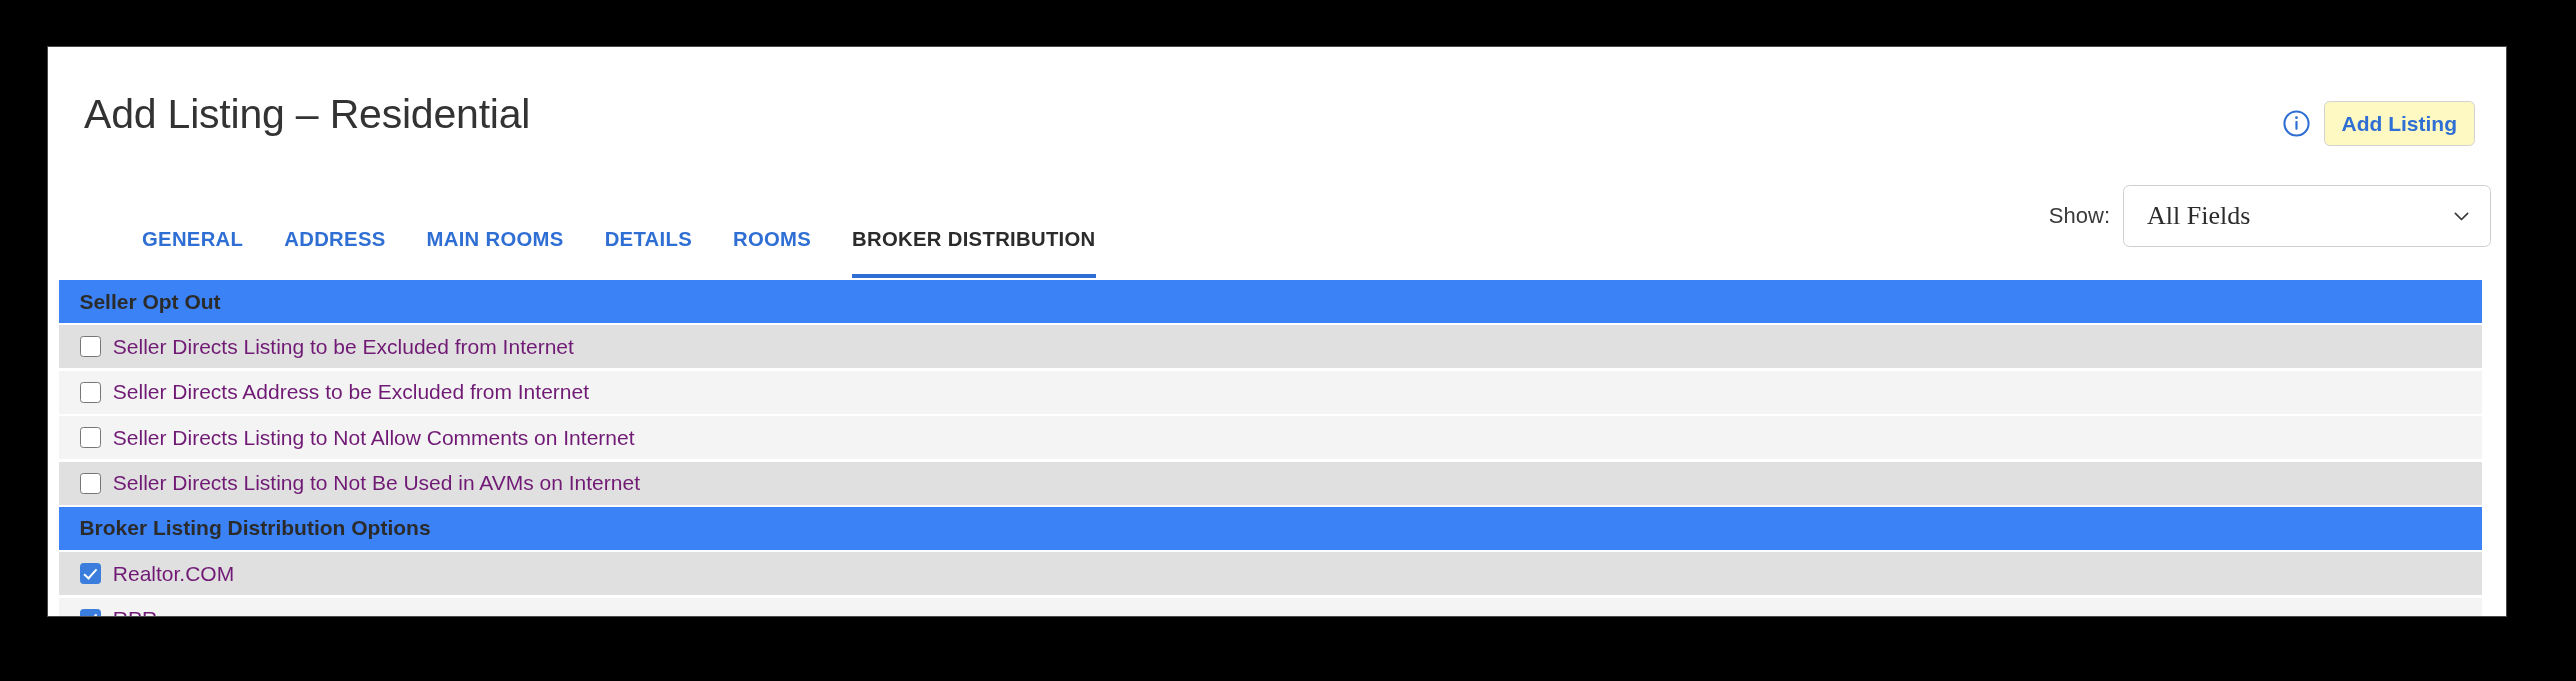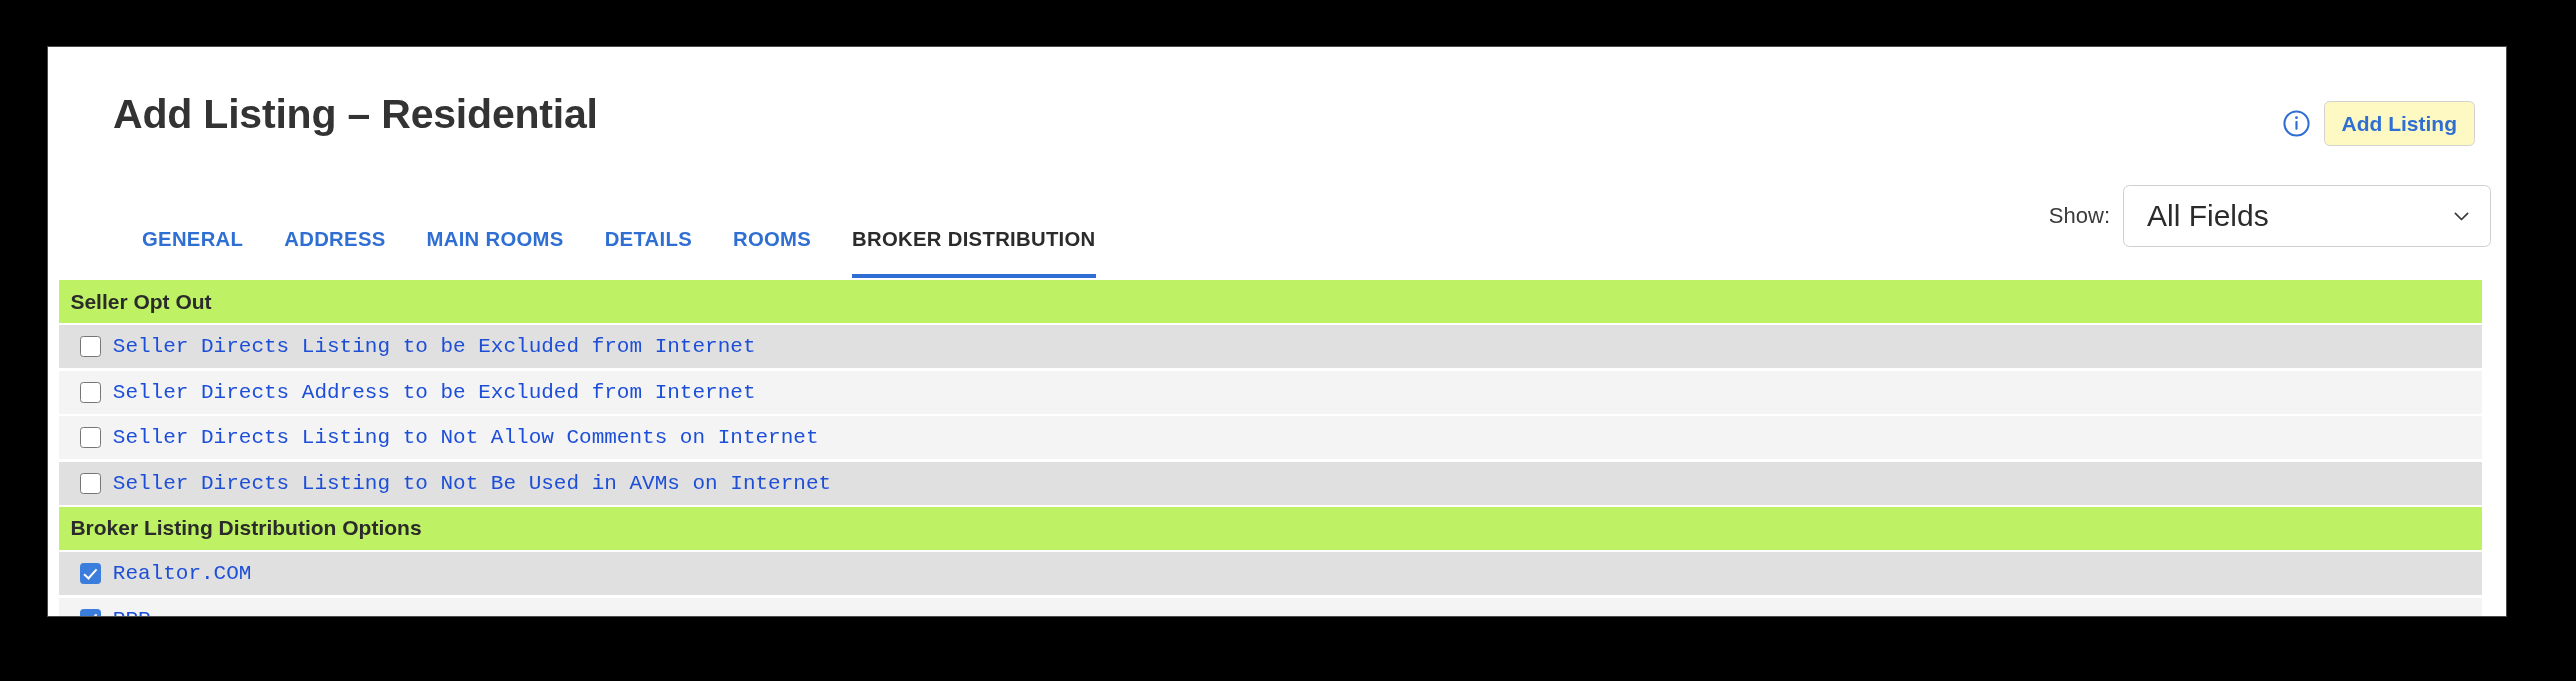--- a/index.html
+++ b/index.html
@@ -31,25 +31,24 @@
   .header {
     position: relative;
     height: 104px;
     background: #ffffff;
   }
   .page-title {
     position: absolute;
     left: 36px;
     top: 44px;
     font-size: 41px;
-    font-weight: bold;
+    font-weight: normal;
     color: #333333;
     letter-spacing: -0.2px;
     white-space: nowrap;
-    margin-left: 29px;
   }
   .header-actions {
     position: absolute;
     right: 31px;
     top: 54px;
     display: flex;
     align-items: center;
     gap: 13px;
   }
   .info-icon {
@@ -92,23 +91,24 @@
     background: #ffffff;
     border: 0.8px solid #cfcfcf;
     border-radius: 6.5px;
     box-sizing: border-box;
   }
   .select-value {
     position: absolute;
     left: 23px;
     top: 50%;
     transform: translateY(-50%);
-    font-size: 30px;
+    font-size: 26px;
     color: #2b2b2b;
     white-space: nowrap;
+    font-family: Liberation Serif, serif;
   }
   .chev {
     position: absolute;
     right: 18px;
     top: 50%;
     transform: translateY(-50%);
     width: 21px;
     height: 21px;
   }
 
@@ -139,25 +139,25 @@
   }
 
   
   .field-table {
     position: absolute;
     left: 11.4px;
     top: 233px;
     width: 2423px;
   }
   .section-header {
-    background: #bef264;
+    background: #3b82f6;
     height: 43px;
     display: flex;
     align-items: center;
-    padding-left: 11px;
+    padding-left: 20px;
     box-sizing: border-box;
     font-size: 21px;
     font-weight: bold;
     color: #2b2b2b;
     margin-bottom: 2.4px;
   }
   .field-row {
     height: 43px;
     display: flex;
     align-items: center;
@@ -190,23 +190,22 @@
     left: 5.7px;
     top: 1.6px;
     width: 4.9px;
     height: 10.6px;
     border: solid #ffffff;
     border-width: 0 2.4px 2.4px 0;
     transform: rotate(42deg);
   }
   .field-label {
     font-size: 21px;
-    color: #1d4ed8;
-    white-space: nowrap;
-    font-family: Liberation Mono, monospace;
+    color: #701a75;
+    white-space: nowrap;
   }
 </style>
 </head>
 <body>
 
 <div class="window">
 
   <div class="header">
     <div class="page-title">Add Listing – Residential</div>
 

